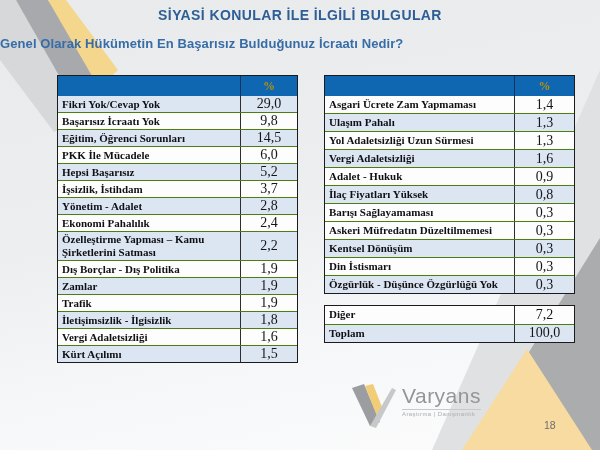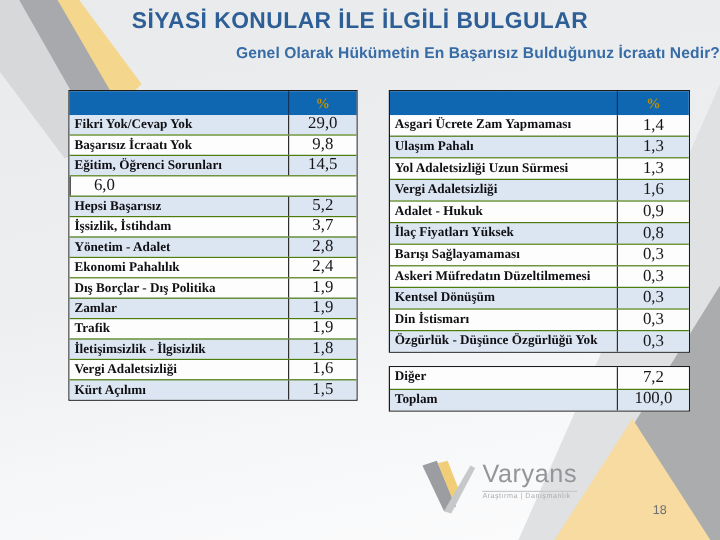--- a/index.html
+++ b/index.html
@@ -6,26 +6,26 @@
   .slide{
     position:relative;
     width:600px;height:450px;
     overflow:hidden;
     background:linear-gradient(168deg,#e9eaec 0%,#edeef0 45%,#f6f7f8 72%,#fcfcfd 100%);
     font-family:"Liberation Sans","DejaVu Sans",sans-serif;
   }
   .deco{position:absolute;left:0;top:0;pointer-events:none;}
   .title{
     position:absolute;left:0;top:7px;width:100%;
-    text-align:center;font-size:19px;font-weight:700;letter-spacing:.4px;
+    text-align:center;font-size:14px;font-weight:700;letter-spacing:.4px;
     color:var(--title-blue,#2d5f96);
   }
   .subtitle{
     position:absolute;left:0;top:36px;width:100%;
-    text-align:right;font-size:13px;font-weight:700;letter-spacing:.1px;
+    text-align:left;font-size:13px;font-weight:700;letter-spacing:.1px;
     color:var(--subtitle-blue,#376ca6);
   }
   .dtable{
     position:absolute;
     border:1.5px solid #1b1b1b;
     background:#fdfdfd;
     font-family:"Liberation Serif","DejaVu Serif",serif;
     box-sizing:border-box;
   }
   .dtable .trow{display:flex;align-items:stretch;border-top:1px solid #4d7c0f;background:#fdfdfd;}
@@ -101,37 +101,42 @@
         </div>
         <div class="trow">
           <div class="cell-label">Başarısız İcraatı Yok</div>
           <div class="cell-value">9,8</div>
         </div>
         <div class="trow alt">
           <div class="cell-label">Eğitim, Öğrenci Sorunları</div>
           <div class="cell-value">14,5</div>
         </div>
         <div class="trow">
+          <div class="cell-label">PKK İle Mücadele</div>
           <div class="cell-value">6,0</div>
         </div>
         <div class="trow alt">
           <div class="cell-label">Hepsi Başarısız</div>
           <div class="cell-value">5,2</div>
         </div>
         <div class="trow">
           <div class="cell-label">İşsizlik, İstihdam</div>
           <div class="cell-value">3,7</div>
         </div>
         <div class="trow alt">
           <div class="cell-label">Yönetim - Adalet</div>
           <div class="cell-value">2,8</div>
         </div>
         <div class="trow">
           <div class="cell-label">Ekonomi Pahalılık</div>
           <div class="cell-value">2,4</div>
+        </div>
+        <div class="trow alt">
+          <div class="cell-label">Özelleştirme Yapması – Kamu Şirketlerini Satması</div>
+          <div class="cell-value">2,2</div>
         </div>
         <div class="trow">
           <div class="cell-label">Dış Borçlar - Dış Politika</div>
           <div class="cell-value">1,9</div>
         </div>
         <div class="trow alt">
           <div class="cell-label">Zamlar</div>
           <div class="cell-value">1,9</div>
         </div>
         <div class="trow">

